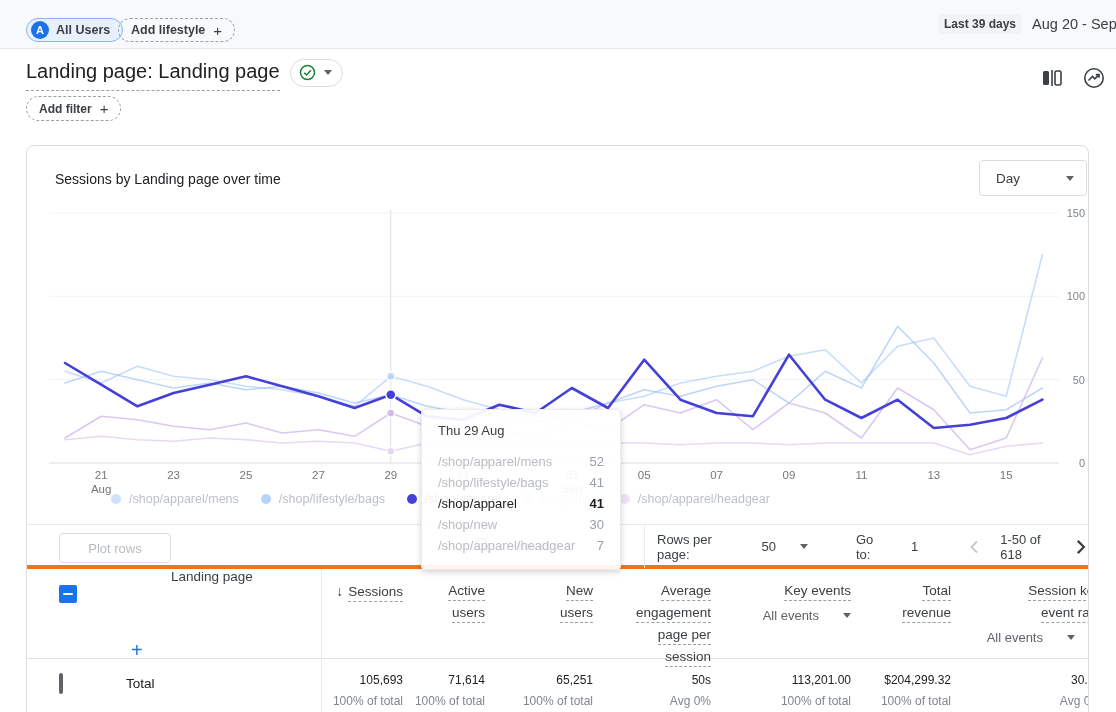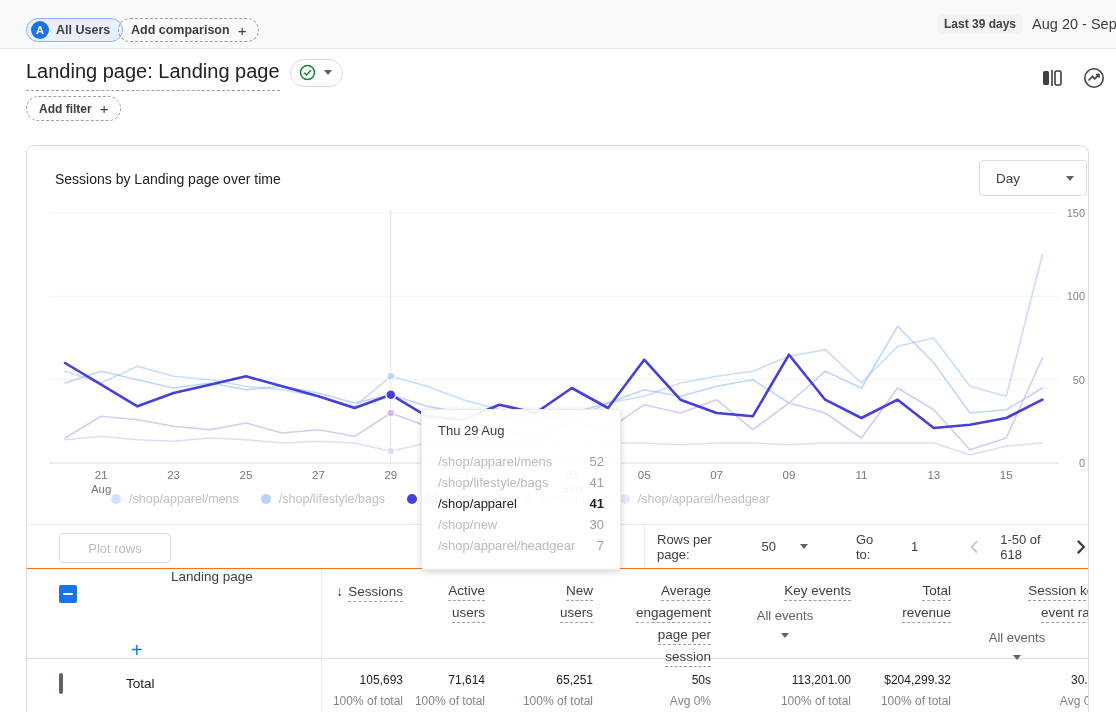--- a/index.html
+++ b/index.html
@@ -41,39 +41,39 @@
   .tt-row.hl{color:#202124;}
   .tt-row.hl .tt-val{color:#202124;font-weight:bold;}
 
   
   .legend{position:absolute;left:0;top:346px;width:1063px;display:flex;align-items:center;gap:22px;padding-left:84px;box-sizing:border-box;font-size:12.5px;}
   .legend-item{display:flex;align-items:center;gap:8px;white-space:nowrap;color:#bdc1c6;}
   .legend-item.hl{color:#202124;}
   .legend-dot{width:10px;height:10px;border-radius:50%;background:#ccc;flex:none;}
 
   
-  .controls{position:absolute;left:0;top:378px;width:1063px;height:45px;border-top:1px solid #e8eaed;border-bottom:1px solid #f97316;box-sizing:border-box;}
+  .controls{position:absolute;left:0;top:378px;width:1063px;height:45px;border-top:1px solid #e8eaed;border-bottom:4px solid #f97316;box-sizing:border-box;}
   .plot-rows{position:absolute;left:32px;top:8px;width:110px;height:28px;border:1px solid #dadce0;border-radius:4px;background:#fff;color:#b8bcc0;font-size:13px;display:flex;align-items:center;justify-content:center;}
   .ctrl-div{position:absolute;top:0;width:1px;height:43px;background:#e8eaed;}
   .search{position:absolute;left:446px;top:11px;display:flex;align-items:center;gap:14px;color:#5f6368;font-size:13.5px;}
   .ctrl-right{position:absolute;left:630px;top:0;height:43px;display:flex;align-items:center;font-size:13px;color:#3c4043;}
   .ctrl-right .lbl{color:#3c4043;}
   .pg-chev{display:flex;align-items:center;}
 
   
   .thead{position:absolute;left:0;top:423px;width:1200px;height:90px;display:flex;border-bottom:1px solid #e0e0e0;box-sizing:border-box;font-size:13.5px;color:#3c4043;}
   .trow{position:absolute;left:0;top:513px;width:1200px;display:flex;box-sizing:border-box;}
   .col{box-sizing:border-box;padding-top:14px;flex:none;}
   .c-check{width:64px;padding-left:32px;}
   .c-landing{width:230px;}
   .c-sessions{width:90px;}.c-active{width:82px;}.c-new{width:108px;}.c-avg{width:118px;}.c-key{width:140px;}.c-rev{width:100px;}.c-rate{width:150px;}
   .num{text-align:right;padding-right:8px;}
   .hline{display:inline-block;border-bottom:1px dashed #9aa0a6;padding-bottom:2px;margin-bottom:4px;line-height:15px;}
   .hdr-line{display:block;}
-  .col-filter{margin-top:3px;color:#5f6368;font-size:13px;display:flex;justify-content:flex-end;align-items:center;gap:10px;flex-direction:column;}
+  .col-filter{margin-top:3px;color:#5f6368;font-size:13px;display:flex;justify-content:flex-end;align-items:center;gap:24px;}
   .c-rate .col-filter{padding-right:26px;}
   .landing-hdr{display:flex;align-items:flex-start;justify-content:space-between;padding:0 26px 0 40px;flex-direction:column;}
   .sort-arrow{color:#3c4043;font-size:14px;margin-right:5px;}
   .plus-blue{color:#1a73e8;font-size:20px;line-height:16px;font-weight:400;}
   .cb{width:18px;height:18px;border-radius:2px;box-sizing:border-box;}
   .cb-ind{background:#1a73e8;display:flex;align-items:center;justify-content:center;}
   .cb-ind .minus{width:10px;height:2px;background:#fff;border-radius:1px;}
   .cb-empty{border:2px solid #5f6368;background:#fff;}
   .cell-val{font-size:12px;color:#202124;}
   .cell-sub{font-size:12px;color:#80868b;margin-top:7px;}
@@ -84,21 +84,21 @@
 <body>
 
 <div class="page">
 
   <div class="topbar">
     <div class="pill all-users">
       <span class="avatar">A</span>
       <span>All Users</span>
     </div>
     <div class="pill dashed-pill add-comparison">
-      <span>Add comparison</span>
+      <span>Add lifestyle</span>
       <span class="plus-glyph">+</span>
     </div>
     <div class="date-group">
       <span class="date-chip">Last 39 days</span>
       <span class="date-text">Aug 20 - Sep 16, 2</span>
     </div>
   </div>
 
   <div class="title-row">
     <span class="report-title">Landing page: Landing page</span>

